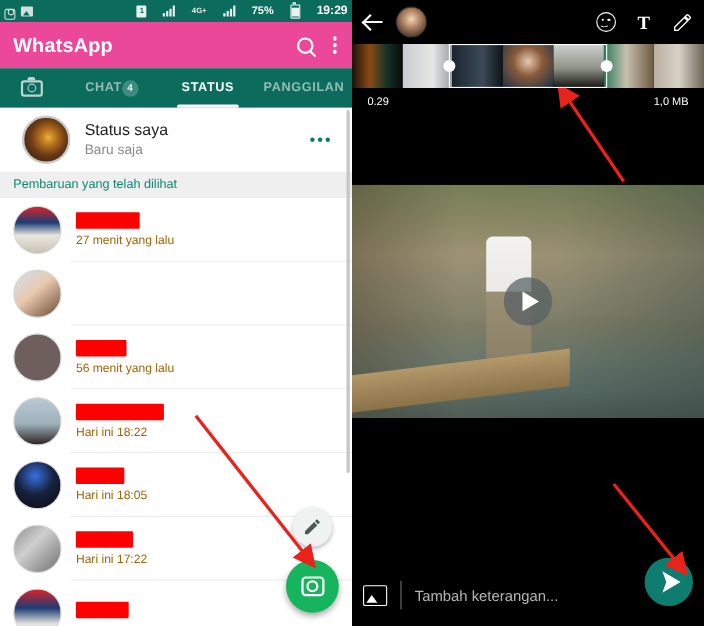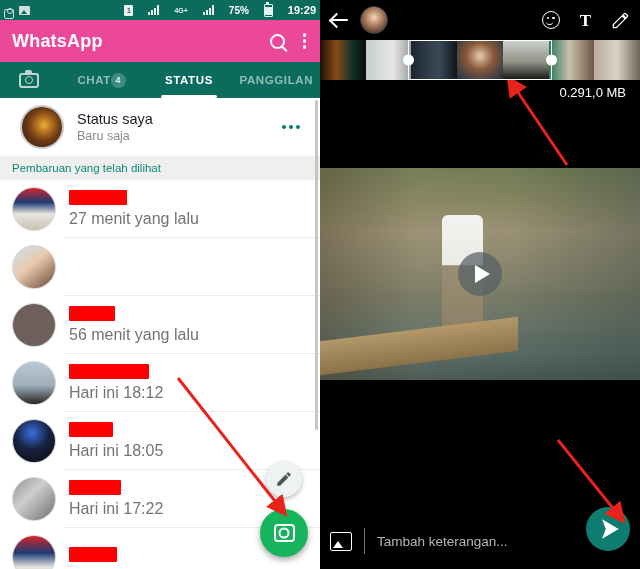--- a/index.html
+++ b/index.html
@@ -53,21 +53,21 @@
   .mysub{font-size:12.5px;color:#8a8a8a;}
   .dots3{margin-left:auto;display:flex;gap:3px;}
   .dots3 i{width:4px;height:4px;border-radius:50%;background:#0a7d68;display:block;}
 
   .sechead{height:24px;background:#efefef;display:flex;align-items:center;padding:0 12px;box-sizing:border-box;color:#0a8a72;font-size:11.5px;}
 
   .srow{display:flex;align-items:center;height:58px;padding:0 12px;box-sizing:border-box;position:relative;background:#fff;}
   .srow::after{content:"";position:absolute;left:64px;right:0;bottom:0;height:1px;background:#ececec;}
   .sinfo{margin-left:13px;display:flex;flex-direction:column;gap:5px;}
   .redact{height:15px;background:#fe0000;border-radius:1px;}
-  .stime{font-size:16px;color:#737373;}
+  .stime{font-size:11px;color:#a16207;}
 
   .scrollbar{position:absolute;right:2px;top:100px;width:3px;height:330px;background:#c6c6c6;border-radius:2px;}
 
   .fab-edit{position:absolute;right:18px;bottom:72px;width:36px;height:36px;border-radius:50%;background:#eef3f2;box-shadow:0 2px 4px rgba(0,0,0,.28);display:flex;align-items:center;justify-content:center;}
   .fab-cam{position:absolute;right:12px;bottom:12px;width:48px;height:48px;border-radius:50%;background:#16b45c;box-shadow:0 3px 6px rgba(0,0,0,.35);display:flex;align-items:center;justify-content:center;}
   .fab-cam .c-ico{width:21px;height:18px;border:2.5px solid #fff;border-radius:4px;box-sizing:border-box;position:relative;}
   .fab-cam .c-ico::after{content:"";position:absolute;left:50%;top:50%;transform:translate(-50%,-50%);width:7px;height:7px;border:2px solid #fff;border-radius:50%;}
 
   
   .right{position:relative;width:320px;height:569px;background:#000;overflow:hidden;}
@@ -81,21 +81,21 @@
   .smiley i{position:absolute;width:2.4px;height:2.4px;background:#fff;border-radius:50%;top:4.5px;}
   .smiley i.l{left:4px;} .smiley i.r{right:4px;}
   .smiley::after{content:"";position:absolute;left:3.6px;bottom:3.4px;width:7px;height:3.4px;border-bottom:1.7px solid #fff;border-radius:0 0 7px 7px;}
   .ticon{color:#fff;font-size:17px;font-weight:bold;font-family:"Liberation Serif",serif;line-height:1;}
 
   .timeline{height:40px;display:flex;position:relative;background:#111;}
   .tseg{flex:1;height:100%;position:relative;overflow:hidden;}
   .trim{position:absolute;left:88px;right:88px;top:0;bottom:0;border:1.6px solid #fff;box-sizing:border-box;}
   .handle{position:absolute;width:11px;height:11px;border-radius:50%;background:#fff;top:50%;transform:translateY(-50%);}
   .handle.l{left:-6px;} .handle.r{right:-6px;}
-  .tmeta{height:22px;display:flex;align-items:center;justify-content:flex-end;padding:2px 14px 0;box-sizing:border-box;color:#fff;font-size:13px;}
+  .tmeta{height:22px;display:flex;align-items:center;justify-content:space-between;padding:2px 14px 0;box-sizing:border-box;color:#fff;font-size:10px;}
 
   .preview{position:absolute;left:0;right:0;top:168px;height:212px;background:#000;overflow:hidden;}
   .play{position:absolute;left:50%;top:50%;transform:translate(-50%,-50%);width:44px;height:44px;border-radius:50%;background:rgba(85,95,100,.72);display:flex;align-items:center;justify-content:center;}
   .play::after{content:"";margin-left:4px;width:0;height:0;border-left:15px solid #fff;border-top:9px solid transparent;border-bottom:9px solid transparent;}
 
   .rbottom{position:absolute;left:0;right:0;bottom:0;height:56px;display:flex;align-items:center;padding:0 10px;box-sizing:border-box;}
   .addimg{width:22px;height:19px;border:1.8px solid #fff;border-radius:2px;position:relative;box-sizing:border-box;flex:0 0 22px;}
   .addimg::before{content:"";position:absolute;left:2px;bottom:1.5px;width:0;height:0;border-left:5px solid transparent;border-right:5px solid transparent;border-bottom:7px solid #fff;}
   .addimg::after{content:"";position:absolute;right:1px;top:1px;color:#fff;font-size:8px;line-height:6px;}
   .divider{width:1px;height:26px;background:#6e6e6e;margin:0 12px;}
@@ -213,21 +213,21 @@
           <div class="stime">56 menit yang lalu</div>
         </div>
       </div>
 
       <div class="srow">
         <div class="av">
           <div class="ph" style="background:linear-gradient(180deg,#b9c9d3 0%,#9fb0bb 55%,#2d2622 100%);"></div>
         </div>
         <div class="sinfo">
           <div class="redact" style="width:80px"></div>
-          <div class="stime">Hari ini 18:12</div>
+          <div class="stime">Hari ini 18:22</div>
         </div>
       </div>
 
       <div class="srow">
         <div class="av">
           <div class="ph" style="background:radial-gradient(circle at 45% 30%, #3a6fe0 0%, #16223f 45%, #0b0b0d 100%);"></div>
         </div>
         <div class="sinfo">
           <div class="redact" style="width:44px"></div>
           <div class="stime">Hari ini 18:05</div>

